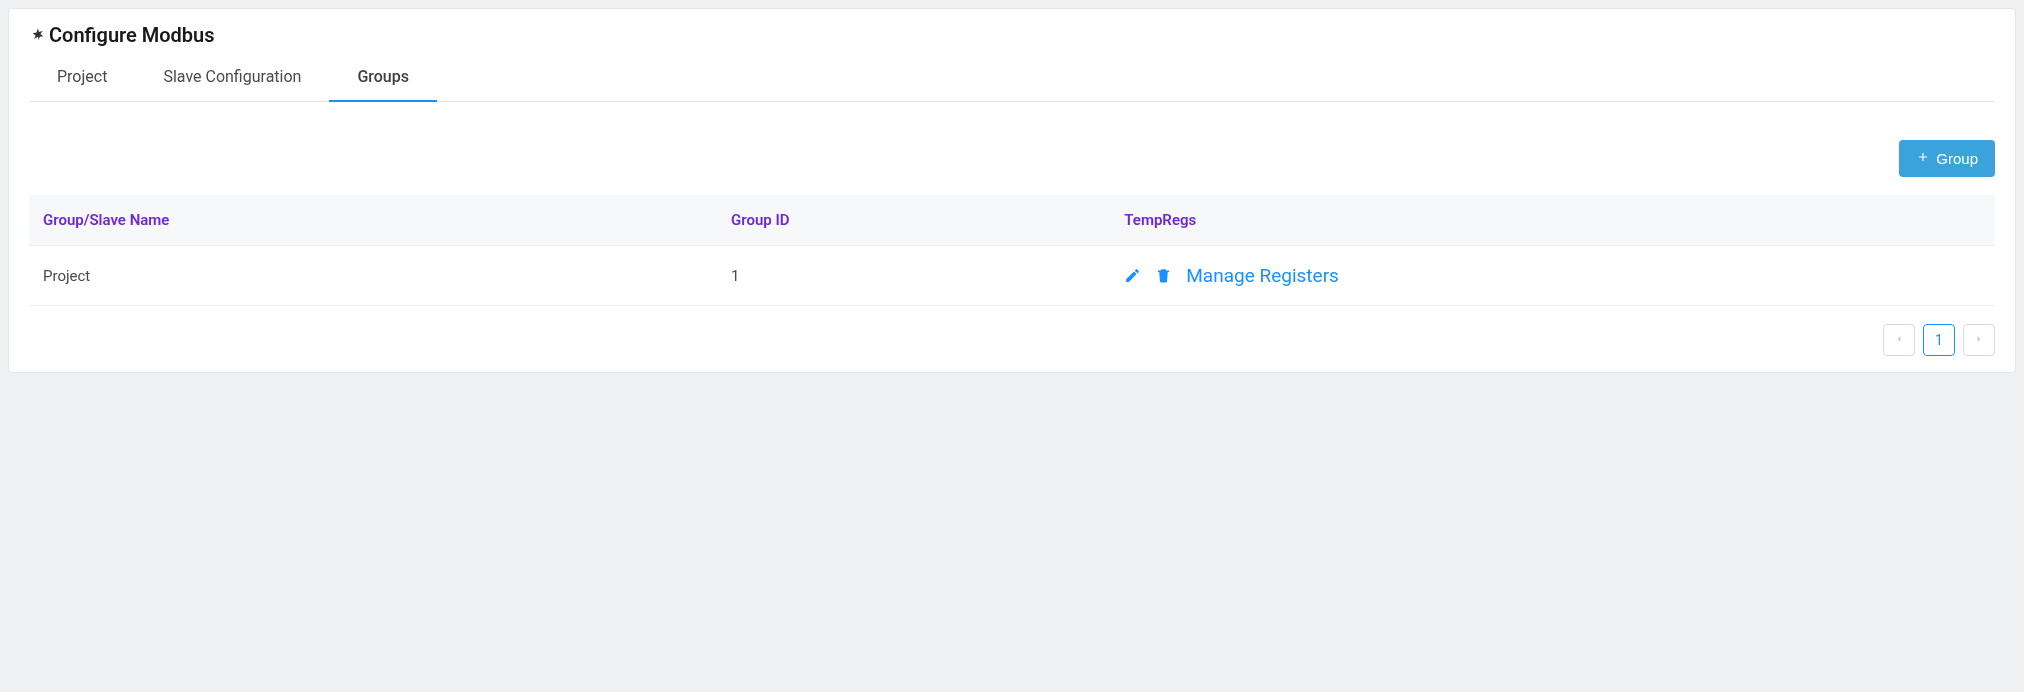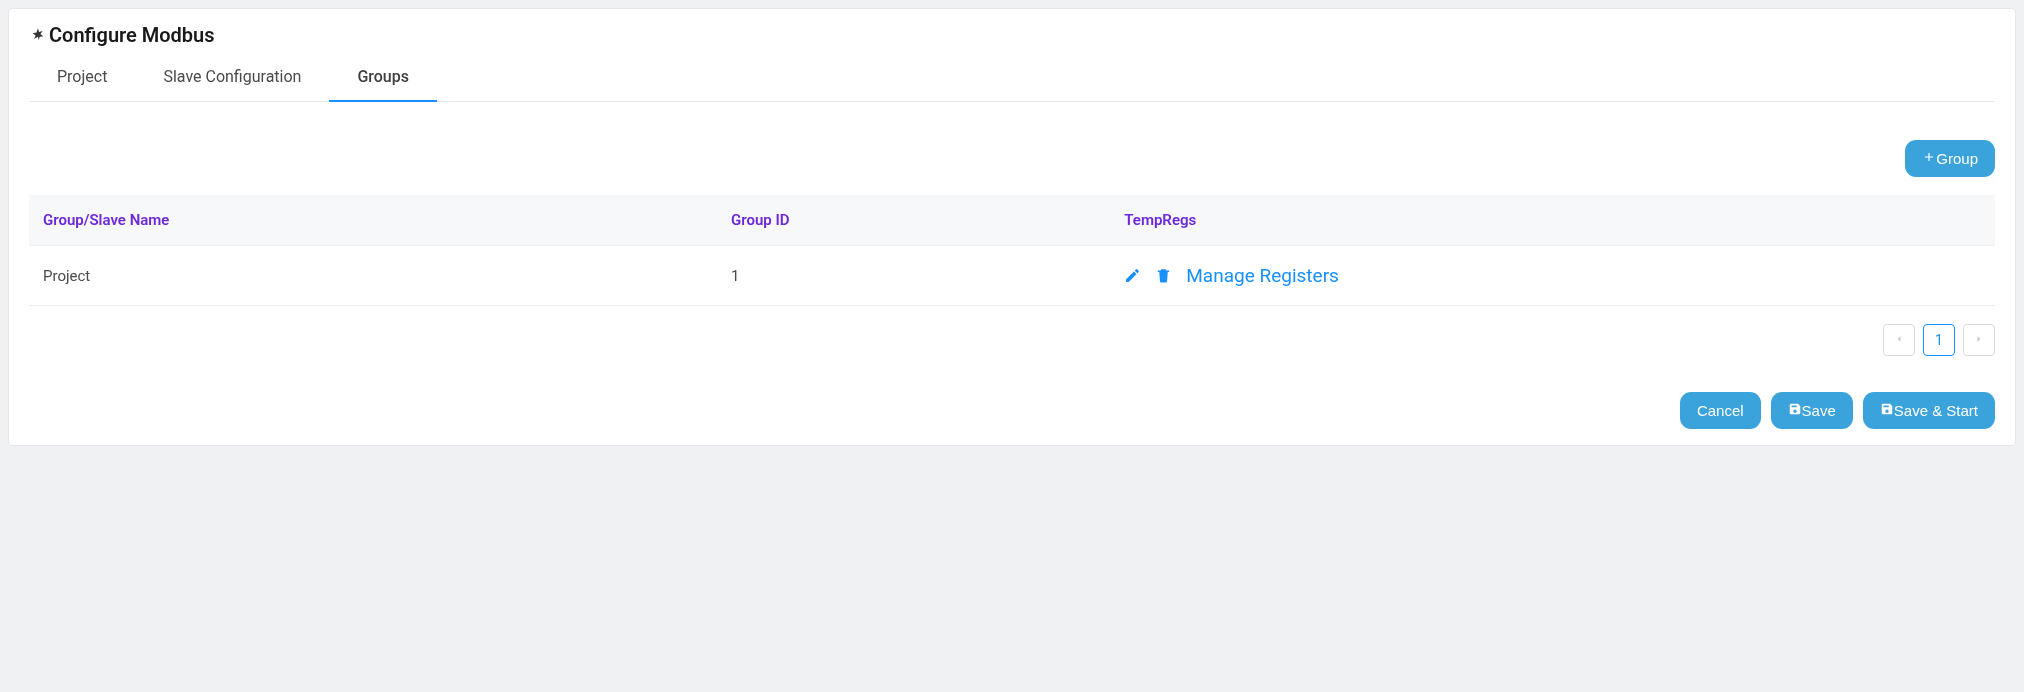--- a/index.html
+++ b/index.html
@@ -57,23 +57,24 @@
     padding: 22px 20px 0 20px;
   }
   .toolbar {
     display: flex;
     justify-content: flex-end;
     margin-bottom: 18px;
   }
   .btn {
     display: inline-flex;
     align-items: flex-start;
+    gap: 6px;
     padding: 7px 16px;
     font-size: 15px;
-    border-radius: 11px;
+    border-radius: 4px;
     border: 1px solid transparent;
     cursor: pointer;
     background: #3ba3dc;
     color: #fff;
     line-height: 1.4;
   }
   .btn svg { width: 14px; height: 14px; fill: currentColor; }
   .table-wrap {
     width: 100%;
   }
@@ -227,35 +228,14 @@
       <div class="pg-btn active">1</div>
       <div class="pg-btn disabled">
         <span>
           <svg viewBox="0 0 24 24" width="12" height="12">
               <path fill="currentColor" d="M9 6l6 6-6 6"></path>
             </svg>
         </span>
       </div>
     </div>
 
-    <div class="footer-actions">
-      <button class="btn">
-        <span>Cancel</span>
-      </button>
-      <button class="btn">
-        <span>
-          <svg viewBox="0 0 24 24">
-              <path d="M17 3H5a2 2 0 0 0-2 2v14a2 2 0 0 0 2 2h14a2 2 0 0 0 2-2V7l-4-4zM12 19a3 3 0 1 1 0-6 3 3 0 0 1 0 6zm3-10H6V6h9v3z"></path>
-            </svg>
-        </span>
-        <span>Save</span>
-      </button>
-      <button class="btn">
-        <span>
-          <svg viewBox="0 0 24 24">
-              <path d="M17 3H5a2 2 0 0 0-2 2v14a2 2 0 0 0 2 2h14a2 2 0 0 0 2-2V7l-4-4zM12 19a3 3 0 1 1 0-6 3 3 0 0 1 0 6zm3-10H6V6h9v3z"></path>
-            </svg>
-        </span>
-        <span>Save &amp; Start</span>
-      </button>
-    </div>
   </div>
 </div>
 
 </body></html>

